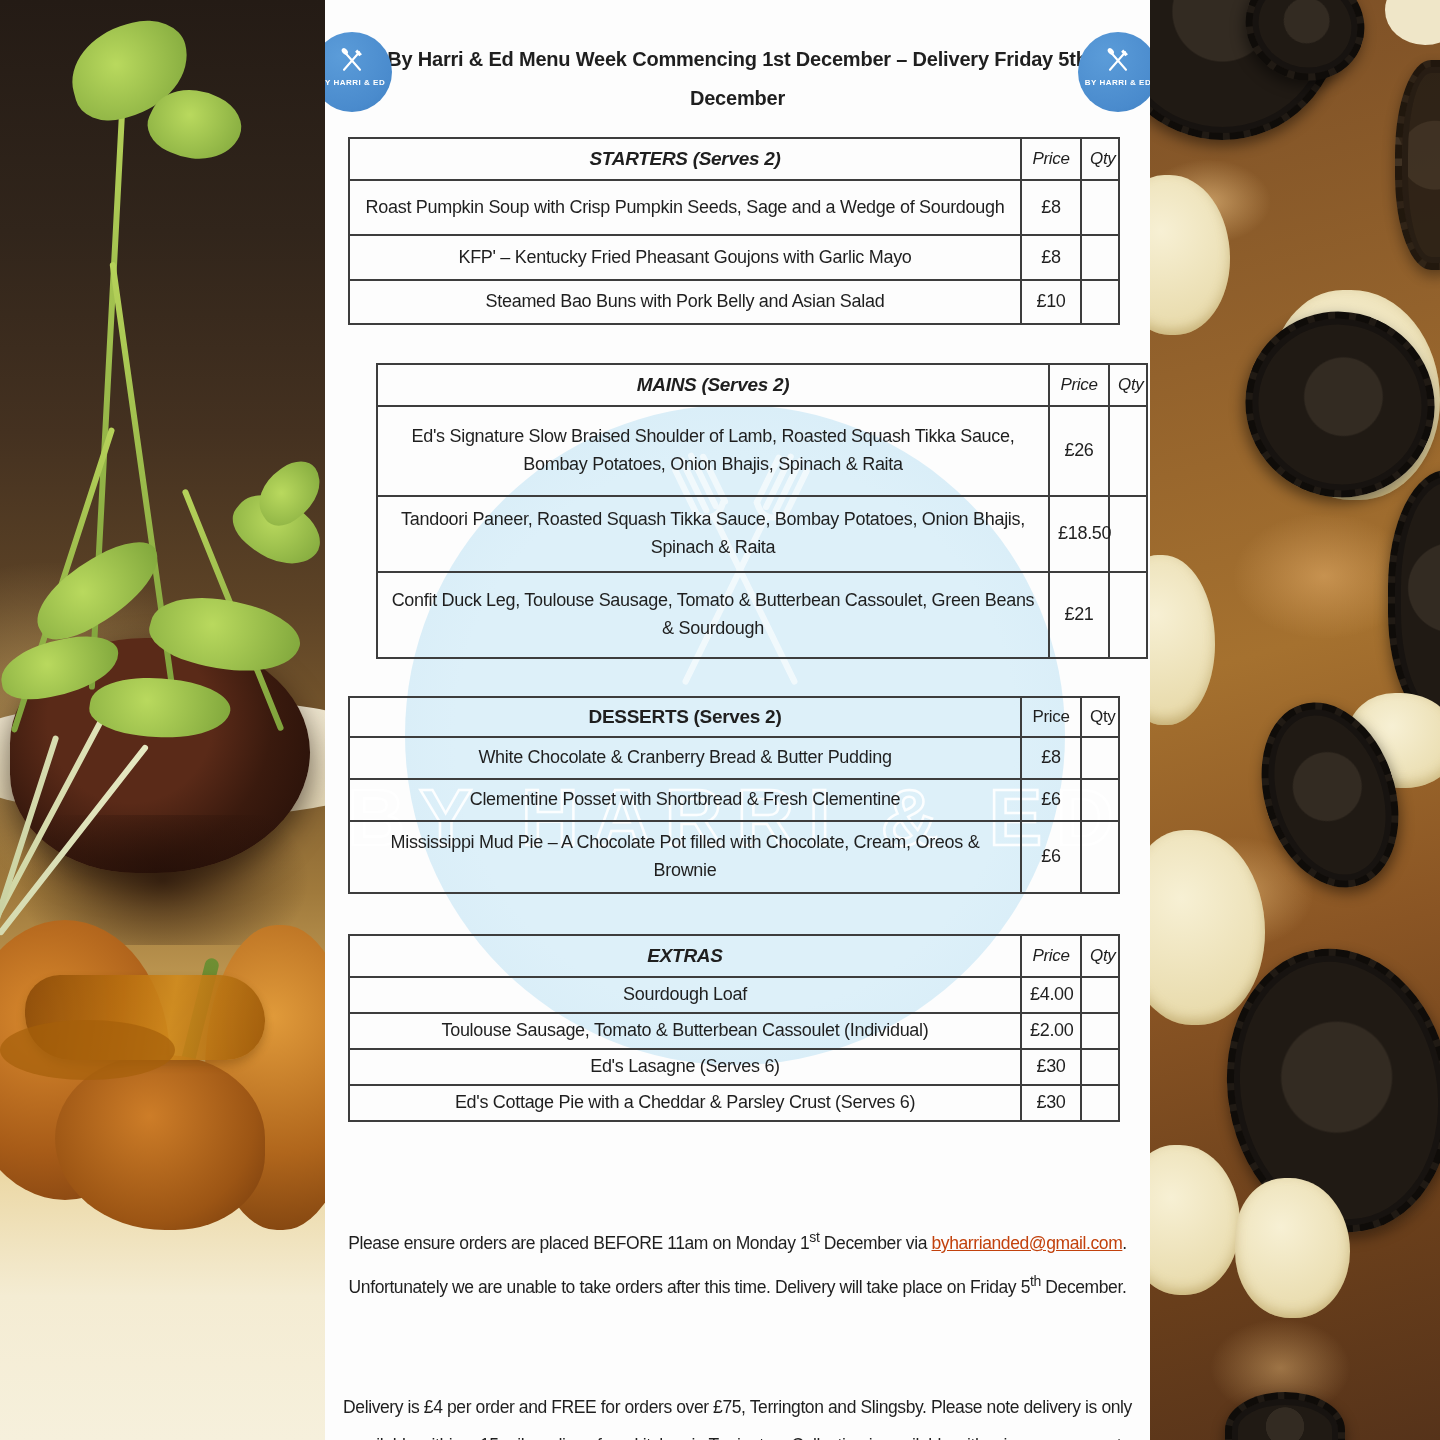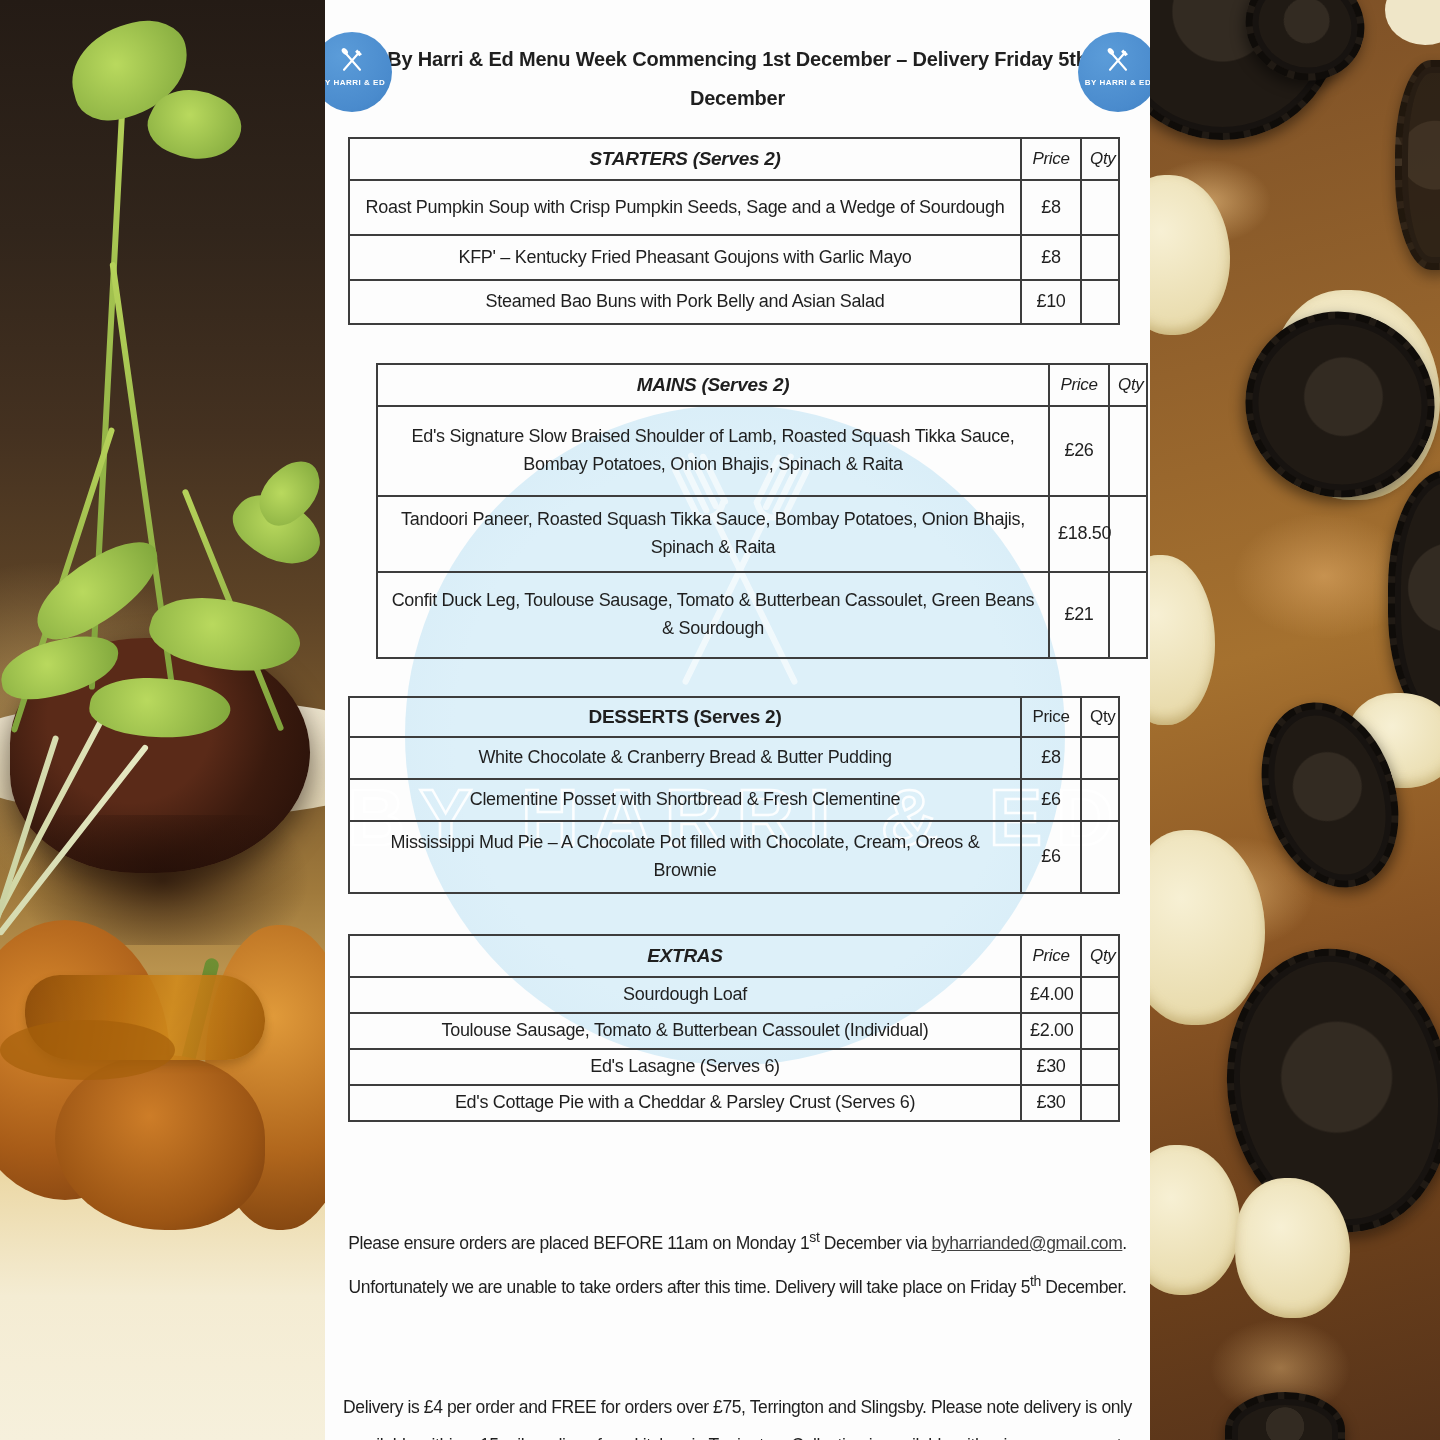--- a/index.html
+++ b/index.html
@@ -114,21 +114,21 @@
   .col-item { width:672px; } .col-price { width:60px; } .col-qty { width:38px; }
   .t-starters { top:137px; } .t-mains { top:363px;margin-left:28px; } .t-desserts { top:696px; } .t-extras { top:934px; }
   .hrow { height:42px;font-style:italic; } .h37 { height:40px; }
   .r45 { height:45px; } .r55 { height:55px; } .r44 { height:44px; } .r43 { height:36px; }
   .r90 { height:90px; } .r76 { height:76px; } .r86 { height:86px; } .r42 { height:42px; } .r72 { height:72px; }
 
   .footer-note { position:absolute; left:10px; right:10px; z-index:2; text-align:center;
       font-size:17.5px; letter-spacing:-0.4px; line-height:38px; }
   .fn1 { top:1218px; } .fn2 { top:1388px; }
   .footer-note sup { font-size:14px; }
-  .email-link { color:#404040; text-decoration:underline; cursor:pointer; }
+  .email-link { color:#c2410c; text-decoration:underline; cursor:pointer; }
 </style>
 </head>
 <body>
 
 <div class="canvas">
 
   <div class="photo-left">
     <div class="lp-plate-rim"></div>
     <div class="lp-meat"></div>
     <div class="lp-shadow"></div>

